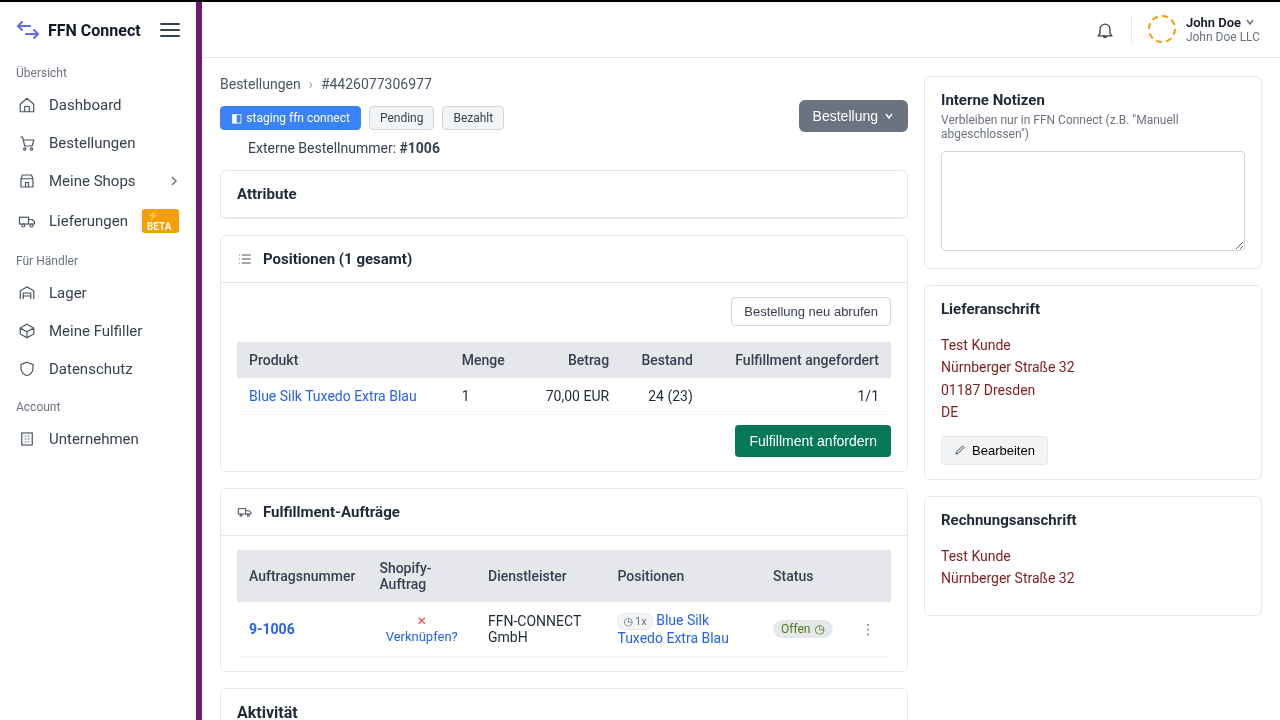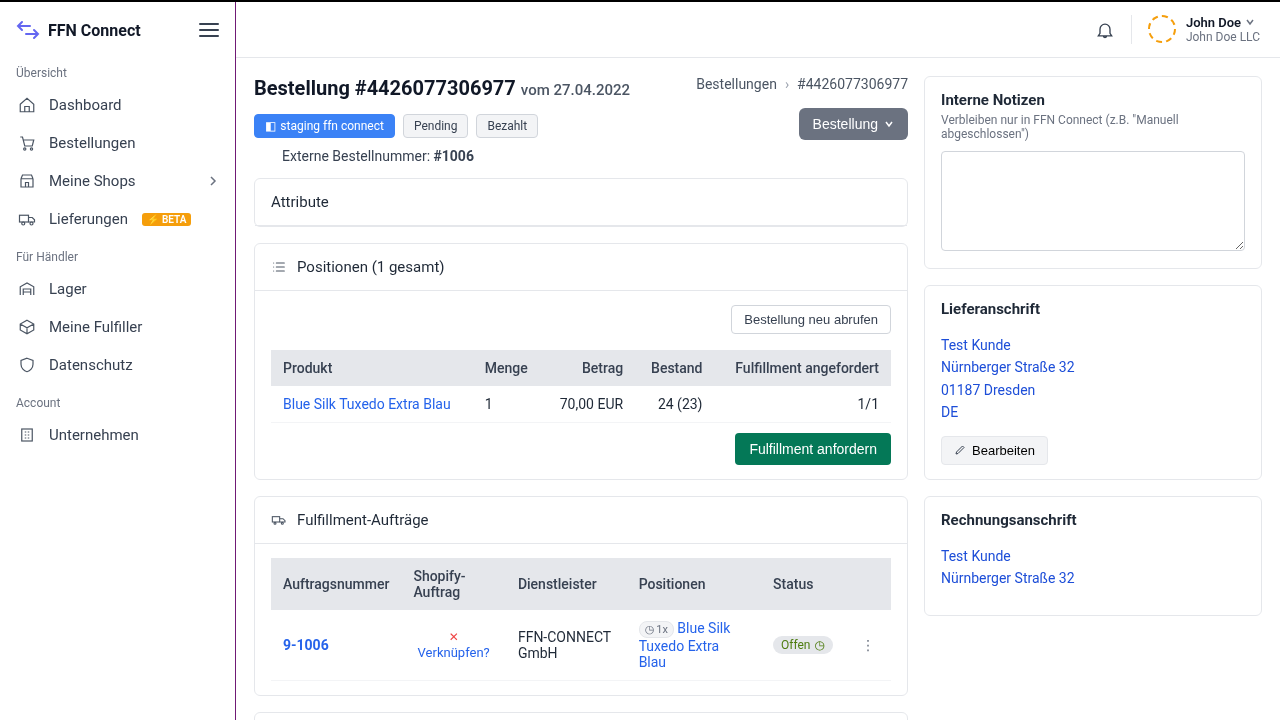--- a/index.html
+++ b/index.html
@@ -1,18 +1,18 @@
 <!DOCTYPE html>
 <html><head>
 <meta charset="utf-8">
 <style>
 * { box-sizing: border-box; margin: 0; padding: 0; }
 body { font-family: -apple-system, BlinkMacSystemFont, "Segoe UI", Roboto, sans-serif; font-size: 14px; color: #1f2937; background: #fff; }
 .app { display: flex; height: 720px; width: 1280px; overflow: hidden; border-top: 2px solid #000; }
-.sidebar { width: 236px; border-right: 1px solid #701a75; padding: 12px 0; display: flex; flex-direction: column; }
+.sidebar { width: 202px; border-right: 6px solid #701a75; padding: 12px 0; display: flex; flex-direction: column; }
 .logo-row { display: flex; align-items: center; justify-content: space-between; padding: 4px 16px 12px 16px; }
 .logo { display: flex; align-items: center; gap: 8px; font-weight: 700; font-size: 16px; color: #111827; }
 .logo svg { width: 24px; height: 24px; }
 .hamburger { width: 20px; height: 20px; cursor: pointer; display:flex; flex-direction:column; justify-content:center; gap:4px;}
 .hamburger span{height:2px;background:#374151;border-radius:1px;}
 .nav-section-label { font-size: 12px; color: #6b7280; padding: 12px 16px 6px 16px; }
 .nav-item { display: flex; align-items: center; gap: 12px; padding: 9px 17px; color: #374151; cursor: pointer; font-size: 15px; }
 .nav-item .ico { width: 20px; height: 20px; display:flex; align-items:center; justify-content:center; flex-shrink:0;}
 .nav-item .ico svg { width:18px; height:18px; stroke:#4b5563; fill:none; stroke-width:1.6;}
 .nav-beta { font-size: 10px; background:#f59e0b; color:#fff; padding:1px 5px; border-radius:3px; font-weight:600; margin-left:2px;}
@@ -34,41 +34,41 @@
 .page-title .date { font-weight:500; font-size:15px; color:#4b5563;}
 .breadcrumb { font-size:14px; color:#4b5563; display:flex; align-items:center; gap:8px;}
 .breadcrumb .sep{color:#9ca3af;}
 .chips-row { display:flex; gap:8px; margin:6px 0 10px 0; align-items:center;}
 .chip { font-size:12px; padding:4px 10px; border-radius:4px; border:1px solid #d1d5db; background:#f3f4f6; color:#374151;}
 .chip.primary { background:#3b82f6; border-color:#3b82f6; color:#fff; display:flex; align-items:center; gap:4px;}
 .ext-order { font-size:14px; color:#374151; margin-bottom:14px;margin-left:28px;}
 .ext-order b{font-weight:700;}
 .action-btn { background:#6b7280; color:#fff; padding:8px 14px; border-radius:6px; font-size:14px; cursor:pointer; border:none; display:flex; align-items:center; gap:6px;}
 .card { border:1px solid #e5e7eb; border-radius:6px; margin-bottom:16px; background:#fff;}
-.card-head { padding:14px 16px; border-bottom:1px solid #e5e7eb; font-weight:400; font-size:15px; display:flex; align-items:center; gap:10px; }
+.card-head { padding:14px 16px; border-bottom:1px solid #e5e7eb; font-weight:700; font-size:15px; display:flex; align-items:center; gap:10px; }
 .card-head svg{width:16px;height:16px;stroke:#4b5563;fill:none;stroke-width:1.6;}
 .card-body { padding:14px 16px; }
 .refresh-row{display:flex;justify-content:flex-end;margin-bottom:16px;}
 .btn-outline{border:1px solid #d1d5db;background:#fff;padding:6px 12px;border-radius:4px;font-size:13px;color:#374151;cursor:pointer;}
 table{width:100%;border-collapse:collapse;font-size:14px;}
 thead th{background:#e5e7eb;padding:10px 12px;text-align:left;font-weight:500;color:#374151;}
 thead th.r{text-align:right;}
 tbody td{padding:10px 12px;border-bottom:1px solid #f3f4f6;}
 tbody td.r{text-align:right;}
 a.link{color:#2563eb;text-decoration:none;cursor:pointer;}
 .btn-green{background:#047857;color:#fff;border:none;padding:8px 14px;border-radius:4px;font-size:14px;cursor:pointer;float:right;margin-top:10px;}
 .clearfix::after{content:"";display:block;clear:both;}
 .status-pill{background:#e5e7eb;color:#4d7c0f;font-size:12px;padding:2px 8px;border-radius:10px;display:inline-flex;align-items:center;gap:4px;}
 .qty-pill{background:#f3f4f6;border:1px solid #e5e7eb;font-size:11px;padding:1px 5px;border-radius:8px;color:#6b7280;display:inline-flex;align-items:center;gap:2px;}
 .more-dots{cursor:pointer;padding:4px;color:#6b7280;}
 .red-x{color:#ef4444;font-size:12px;}
 .side-card-title{font-weight:700;font-size:15px;margin-bottom:4px;}
 .side-hint{font-size:12px;color:#6b7280;margin-bottom:10px;}
 textarea.notes{width:100%;height:100px;border:1px solid #d1d5db;border-radius:4px;resize:vertical;padding:6px;font-family:inherit;font-size:13px;}
-.addr{font-size:14px;line-height:1.6;color:#1d4ed8;margin-bottom:12px;white-space:pre-line;}
+.addr{font-size:14px;line-height:1.6;color:#7f1d1d;margin-bottom:12px;white-space:pre-line;}
 .btn-edit{background:#f3f4f6;border:1px solid #e5e7eb;padding:6px 12px;border-radius:4px;font-size:13px;cursor:pointer;display:inline-flex;align-items:center;gap:6px;}
 .chev{width:10px;height:10px;}
 .activity-title{font-weight:700;font-size:16px;padding:14px 16px;}
 </style>
 </head>
 <body>
 
 <div class="app">
   <aside class="sidebar">
     <div class="logo-row">
@@ -178,26 +178,20 @@
               </svg>
             </div>
           <div class="user-org">John Doe LLC</div>
         </div>
       </div>
     </div>
 
     <div class="content">
       <div class="col-left">
         <div class="page-head">
-          <div>
-            <div class="page-title">
-              <span>Bestellung #4426077306977</span>
-              <span class="date"><span>vom</span> <span>27.04.2022</span></span>
-            </div>
-          </div>
           <div style="text-align:right;">
             <div class="breadcrumb">
               <span style="cursor:pointer;">Bestellungen</span>
               <span class="sep">›</span>
               <span>#4426077306977</span>
             </div>
           </div>
         </div>
         <div style="display:flex;justify-content:space-between;align-items:flex-start;">
           <div>

